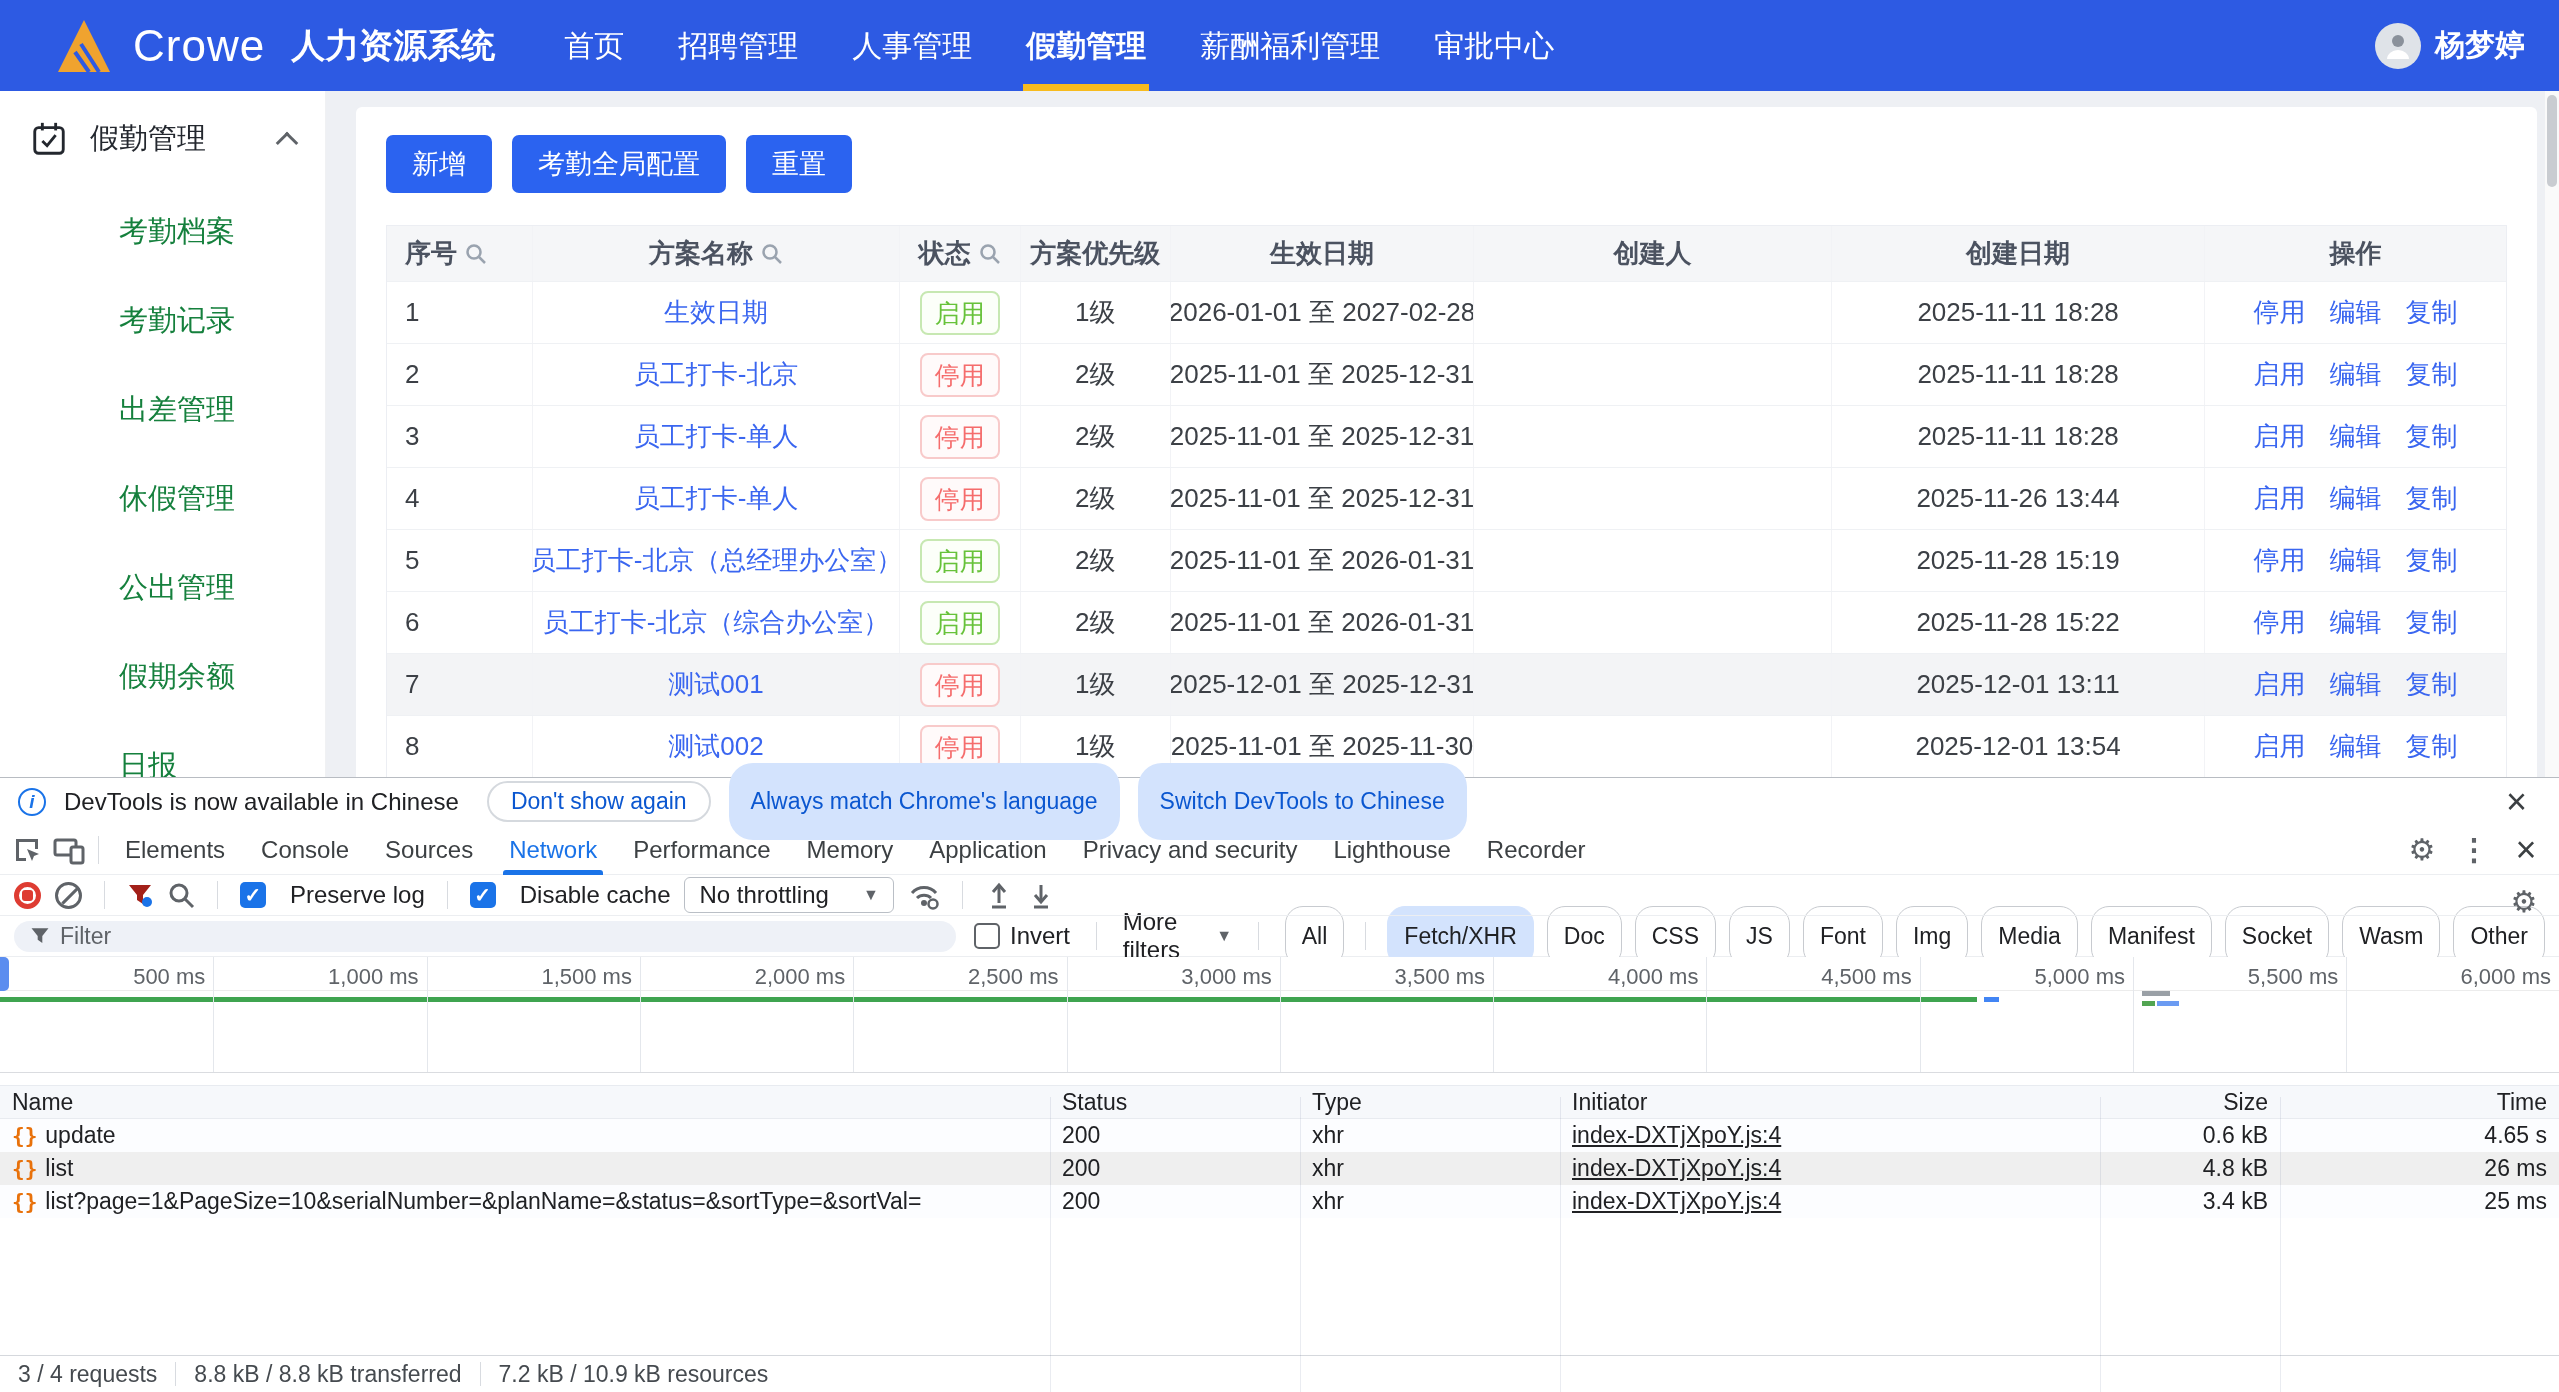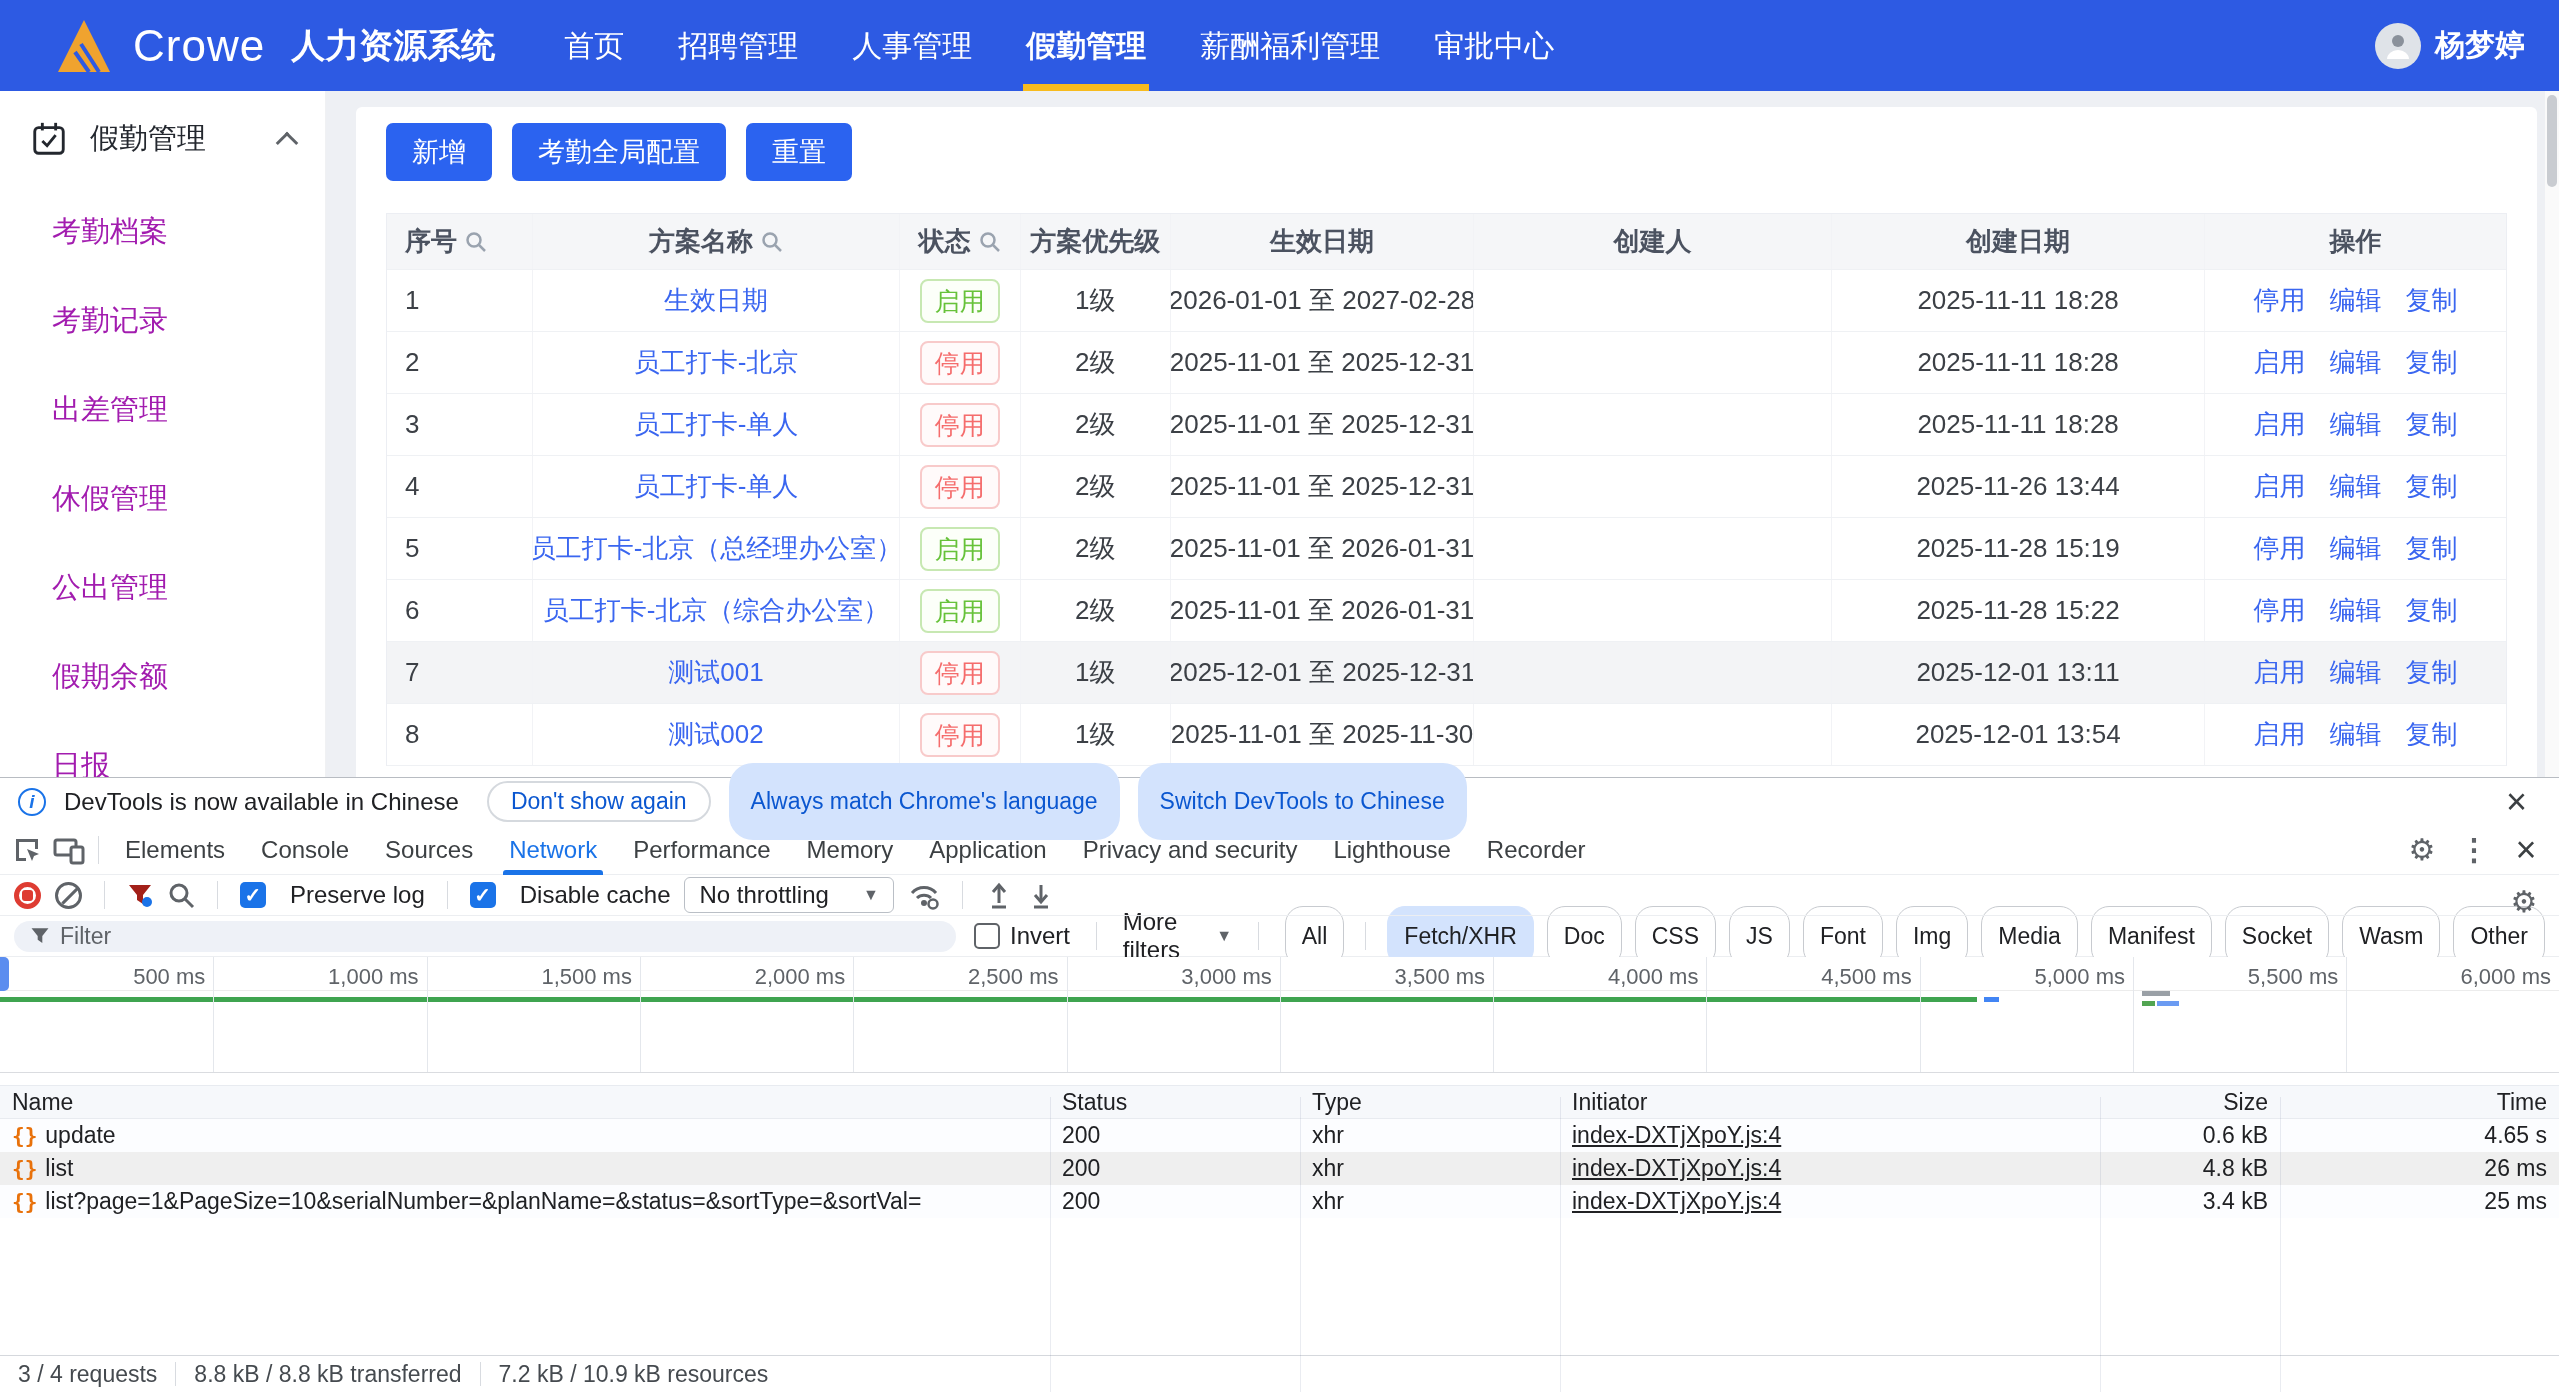--- a/index.html
+++ b/index.html
@@ -21,24 +21,24 @@
   .nav-item.active::after{content:'';position:absolute;left:24px;right:24px;bottom:0;height:7px;background:var(--accent_yellow);}
   .user{margin-left:auto;margin-right:34px;display:flex;align-items:center;gap:14px;}
   .avatar{width:46px;height:46px;border-radius:50%;background:#dfe3e8;display:flex;align-items:center;justify-content:center;}
   .user-name{font-size:30px;font-weight:bold;}
   
   .sidebar{position:absolute;top:91px;left:0;width:326px;height:686px;background:#fff;overflow:hidden;
            border-right:1px solid #f0f1f3;}
   .side-group{height:96px;display:flex;align-items:center;padding:0 30px;font-size:29px;color:#23272e;gap:22px;}
   .chev-up{margin-left:auto;width:16px;height:16px;border-left:3px solid #5f6368;border-top:3px solid #5f6368;
            transform:rotate(45deg);margin-top:8px;}
-  .side-item{height:89px;display:flex;align-items:center;padding-left:52px;font-size:29px;color:#a21caf;cursor:pointer;}
+  .side-item{height:89px;display:flex;align-items:center;padding-left:119px;font-size:29px;color:#15803d;cursor:pointer;}
   
   .main{position:absolute;top:91px;left:326px;width:2233px;height:686px;background:#eef0f4;overflow:hidden;}
-  .card{margin:16px 22px 0 30px;background:#fff;border-radius:6px;padding:16px 30px;height:700px;}
+  .card{margin:16px 22px 0 30px;background:#fff;border-radius:6px;padding:28px 30px;height:700px;}
   .btns{display:flex;gap:20px;}
   .btn{background:#2b63f0;color:#fff;font-size:27px;padding:0 26px;height:58px;line-height:58px;border-radius:7px;cursor:pointer;}
   .ptable{margin-top:32px;border:1px solid #eceef3;border-bottom:none;}
   .prow{display:flex;height:62px;border-bottom:1px solid #eff1f4;align-items:stretch;background:#fff;}
   .prow.head{height:56px;background:#f5f6f8;}
   .prow.hl{background:#f3f4f6;}
   .pcell{border-right:1px solid #f2f3f6;display:flex;align-items:center;justify-content:center;
          font-size:26px;color:#3c4046;overflow:hidden;white-space:nowrap;}
   .pcell:last-child{border-right:none;}
   .pcell.left{justify-content:flex-start;padding-left:18px;}

